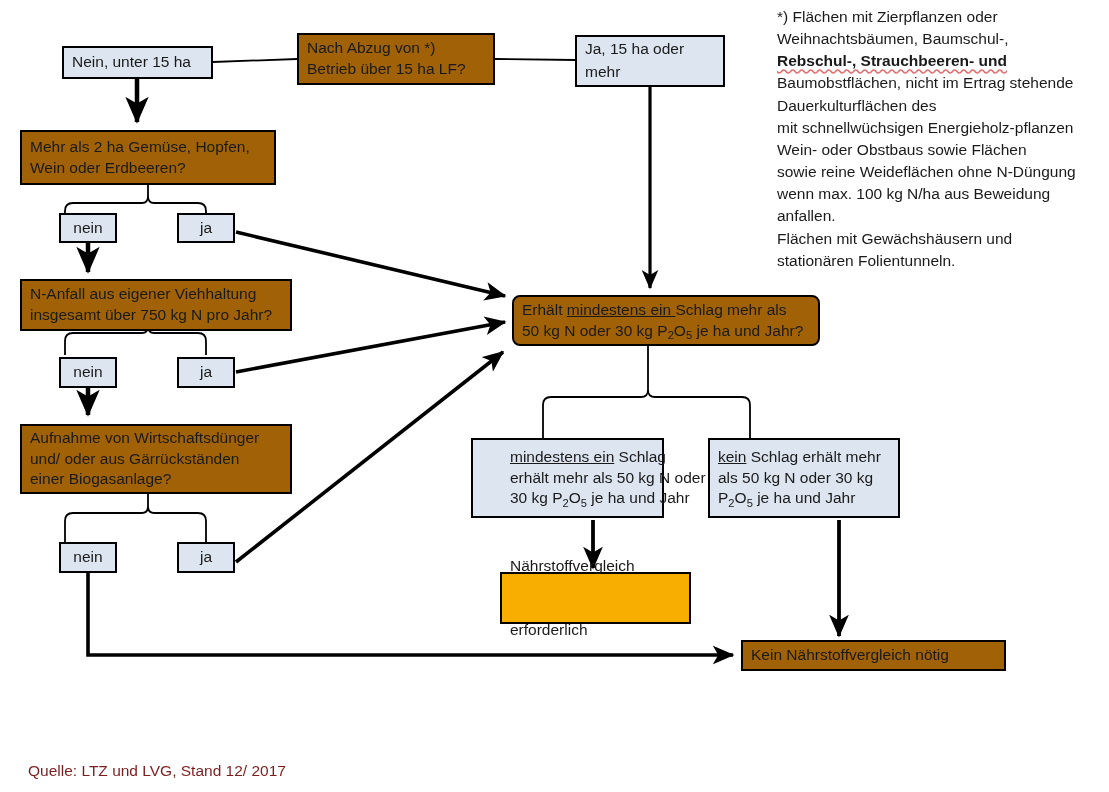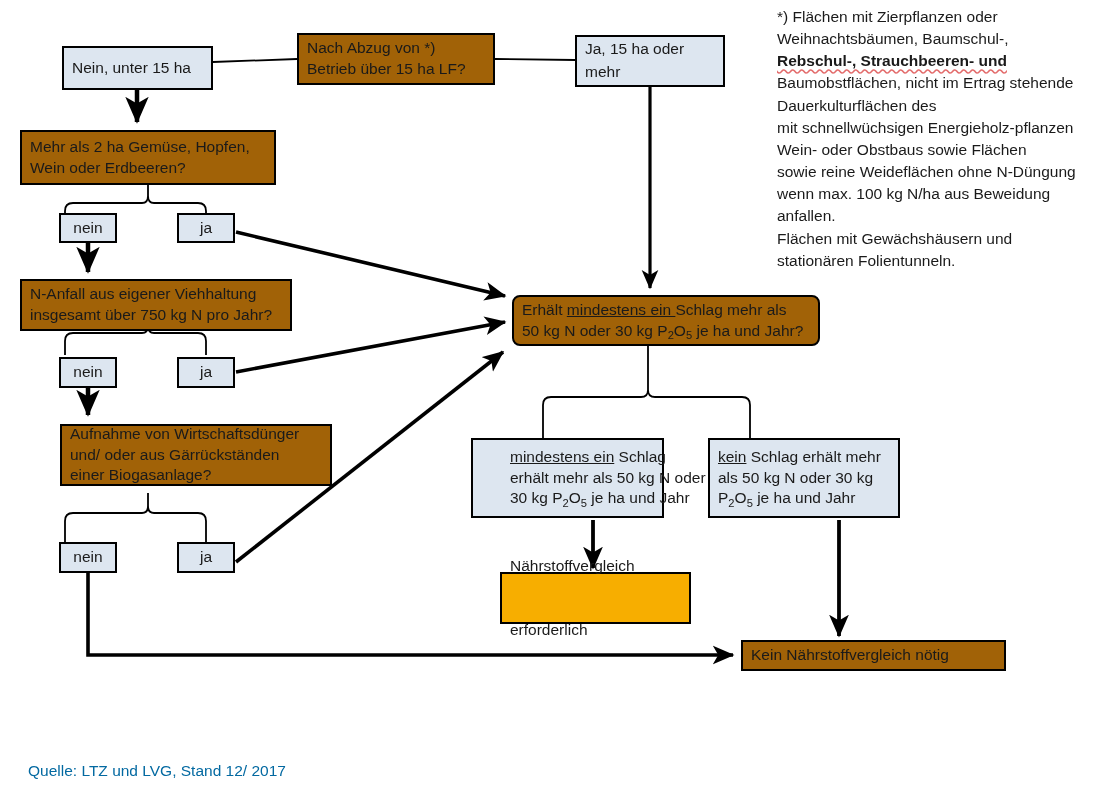--- a/index.html
+++ b/index.html
@@ -52,21 +52,21 @@
     line-height: 1.43;
     color: #1a1a1a;
     z-index: 3;
   }
   .sidenote .ln { white-space: nowrap; }
   .sidenote .sq { text-decoration: underline; text-decoration-style: wavy;
                   text-decoration-color: #e36c6c; text-underline-offset: 2px; font-weight: bold; }
   .source {
     position: absolute;
     font-size: 15.5px;
-    color: #0369a1;
+    color: #7f1d1d;
     z-index: 3;
     white-space: nowrap;
   }
 </style>
 </head>
 <body>
 
 <div id="canvas">
 
   <svg class="edges" viewBox="0 0 1109 792" xmlns="http://www.w3.org/2000/svg">
@@ -114,21 +114,21 @@
 
       <path stroke-width="1.8" d="M648,345 L648,390 Q648,397 641,397 L551,397 Q543,397 543,405 L543,438
                M648,390 Q648,397 655,397 L742,397 Q750,397 750,405 L750,438"></path>
 
       <line x1="593" y1="520" x2="593" y2="568" stroke-width="3.8" marker-end="url(#arrowFat)"></line>
 
       <line x1="839" y1="520" x2="839" y2="636" stroke-width="3.8" marker-end="url(#arrowFat)"></line>
     </g>
   </svg>
 
-  <div class="node blue" style="left:62px; top:46px; width:151px; height:44px;">
+  <div class="node blue" style="left:62px; top:46px; width:151px; height:33px;">
     <span class="ln">Nein, unter 15 ha</span>
   </div>
 
   <div class="node green" style="left:297px; top:33px; width:198px; height:52px;">
     <span class="ln">Nach Abzug von *)</span>
     <span class="ln">Betrieb über 15 ha LF?</span>
   </div>
 
   <div class="node blue" style="left:575px; top:35px; width:150px; height:52px;justify-content:space-between;">
     <span class="ln">Ja, 15 ha oder</span>
@@ -152,21 +152,21 @@
     <span class="ln">insgesamt über 750 kg N pro Jahr?</span>
   </div>
 
   <div class="node blue center" style="left:59px; top:357px; width:58px; height:31px;">
     <span class="ln">nein</span>
   </div>
   <div class="node blue center" style="left:177px; top:357px; width:58px; height:31px;">
     <span class="ln">ja</span>
   </div>
 
-  <div class="node green" style="left:20px; top:424px; width:272px; height:62px;margin-left:40px;">
+  <div class="node green" style="left:20px; top:424px; width:272px; height:70px;">
     <span class="ln">Aufnahme von Wirtschaftsdünger</span>
     <span class="ln">und/ oder aus Gärrückständen</span>
     <span class="ln">einer Biogasanlage?</span>
   </div>
 
   <div class="node blue center" style="left:59px; top:542px; width:58px; height:31px;">
     <span class="ln">nein</span>
   </div>
   <div class="node blue center" style="left:177px; top:542px; width:58px; height:31px;">
     <span class="ln">ja</span>

